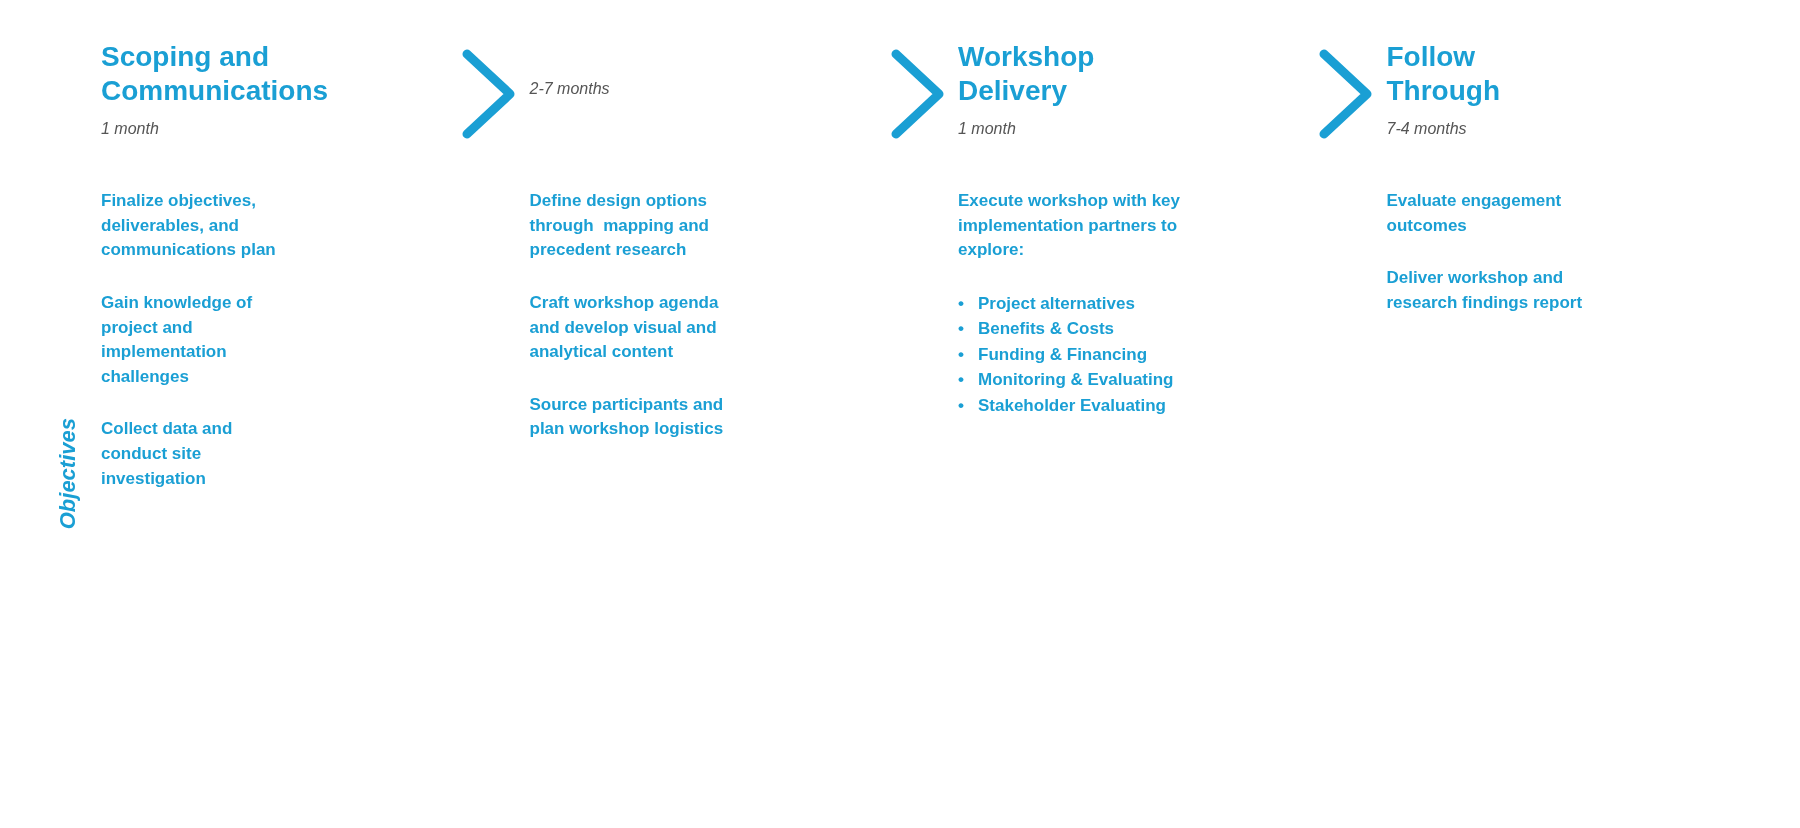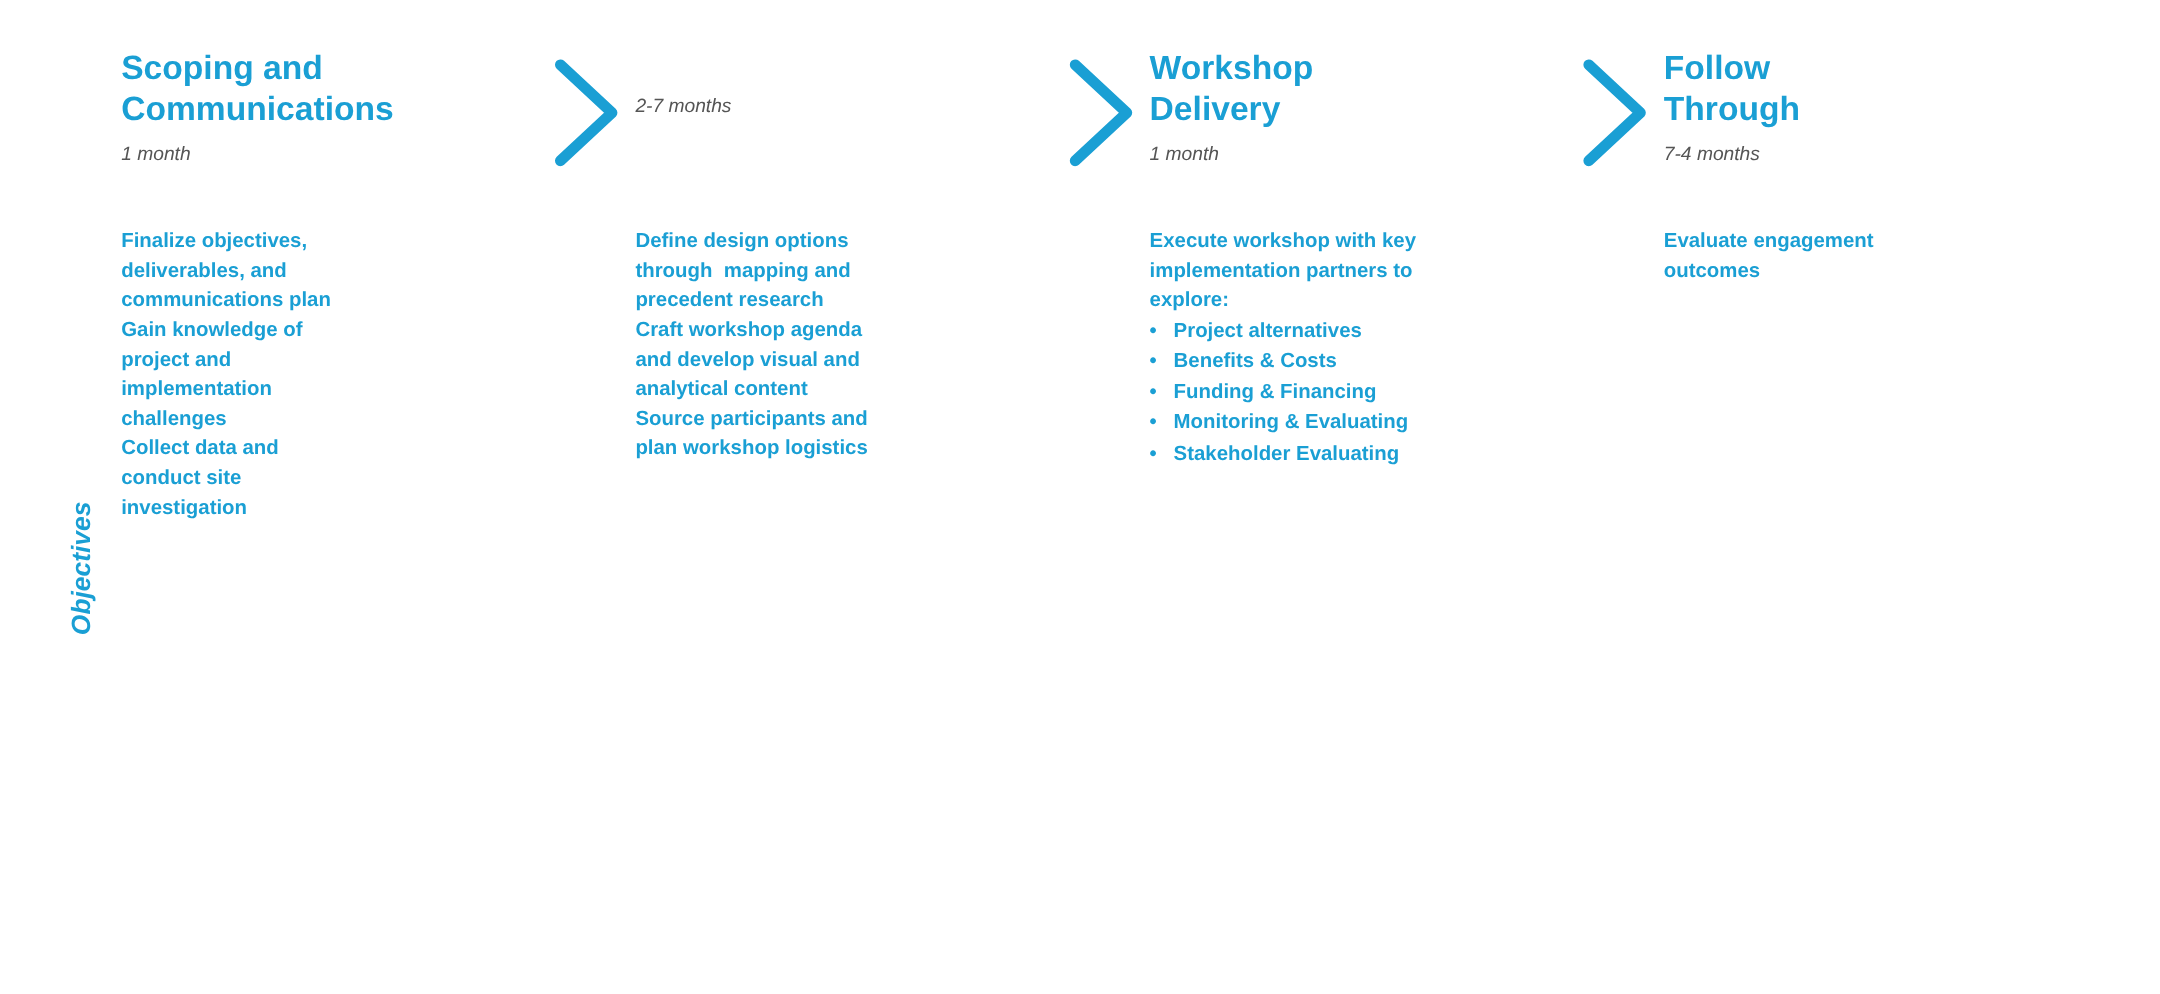--- a/index.html
+++ b/index.html
@@ -91,20 +91,21 @@
       display: flex;
       flex-direction: row;
       width: 100%;
     }
 
     .phase-objectives {
       flex: 1;
       padding: 0 10px;
       display: flex;
       flex-direction: column;
+      gap: 28px;
     }
 
     .objective-item {
       color: #1a9fd4;
       font-weight: bold;
       font-size: 17px;
       line-height: 1.45;
     }
 
     .bullet-list {
@@ -209,17 +210,18 @@
           <li>Funding &amp; Financing</li>
           <li>Monitoring &amp; Evaluating</li>
           <li>Stakeholder Evaluating</li>
         </ul>
       </div>
 
       <div class="chevron-spacer"></div>
 
       <div class="phase-objectives">
         <div class="objective-item">Evaluate engagement<br>outcomes</div>
+        <div class="objective-item">Deliver workshop and<br>research findings report</div>
       </div>
 
     </div>
   </div>
 </div>
 
 </body></html>

